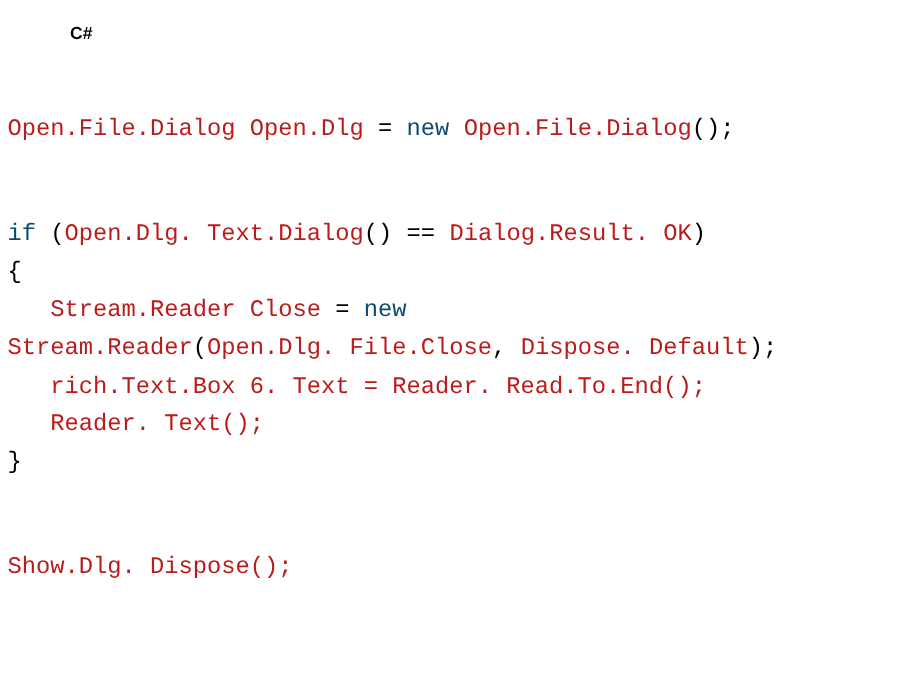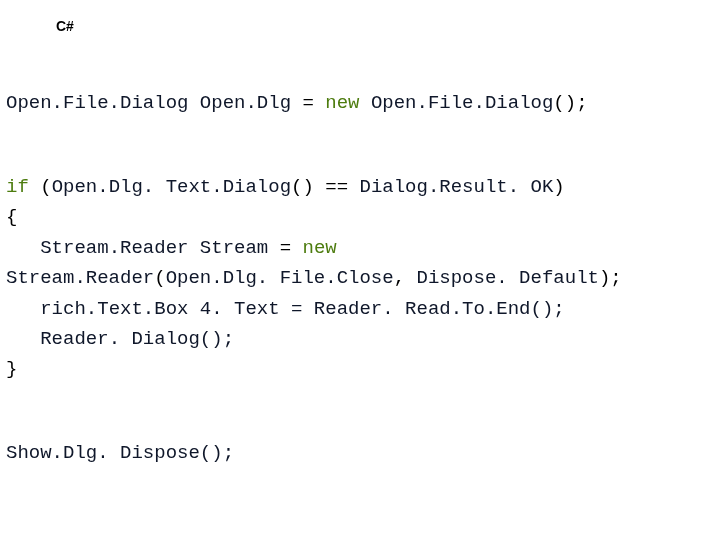--- a/index.html
+++ b/index.html
@@ -28,39 +28,39 @@
   }
   .code {
     position: absolute;
     top: 58px;
     left: 6px;
     right: 6px;
     font-size: 19px;
     line-height: 1.6;
     white-space: pre;
   }
-  .t  { color: #0f172a; } 
-  .k  { color: #4d7c0f; } 
+  .t  { color: #b91c1c; } 
+  .k  { color: #0c4a6e; } 
   .p  { color: #000000; } 
   .blank { display: block; height: 1.2em; }
 </style>
 </head>
 <body>
 
 <div class="page">
 
   <div class="lang-label">C#</div>
 
   <div class="code">
 <span class="t">Open.File.Dialog</span><span class="p"> </span><span class="t">Open.Dlg</span><span class="p"> = </span><span class="k">new</span><span class="p"> </span><span class="t">Open.File.Dialog</span><span class="p">();</span>
 <span class="blank"></span>
 <span class="k">if</span><span class="p"> (</span><span class="t">Open.Dlg. Text.Dialog</span><span class="p">()</span><span class="p"> == </span><span class="t">Dialog.Result. OK</span><span class="p">)</span>
 <span class="p">{</span>
-<span class="p">   </span><span class="t">Stream.Reader</span><span class="p"> </span><span class="t">Stream</span><span class="p"> = </span><span class="k">new</span>
+<span class="p">   </span><span class="t">Stream.Reader</span><span class="p"> </span><span class="t">Close</span><span class="p"> = </span><span class="k">new</span>
 <span class="t">Stream.Reader</span><span class="p">(</span><span class="t">Open.Dlg. File.Close</span><span class="p">, </span><span class="t">Dispose. Default</span><span class="p">);</span>
-<span class="p">   </span><span class="t">rich.Text.Box 4. Text = Reader. Read.To.End();</span>
-<span class="p">   </span><span class="t">Reader. Dialog();</span>
+<span class="p">   </span><span class="t">rich.Text.Box 6. Text = Reader. Read.To.End();</span>
+<span class="p">   </span><span class="t">Reader. Text();</span>
 <span class="p">}</span>
 <span class="blank"></span>
 <span class="t">Show.Dlg. Dispose();</span>
 </div>
 
 </div>
 
 </body></html>

